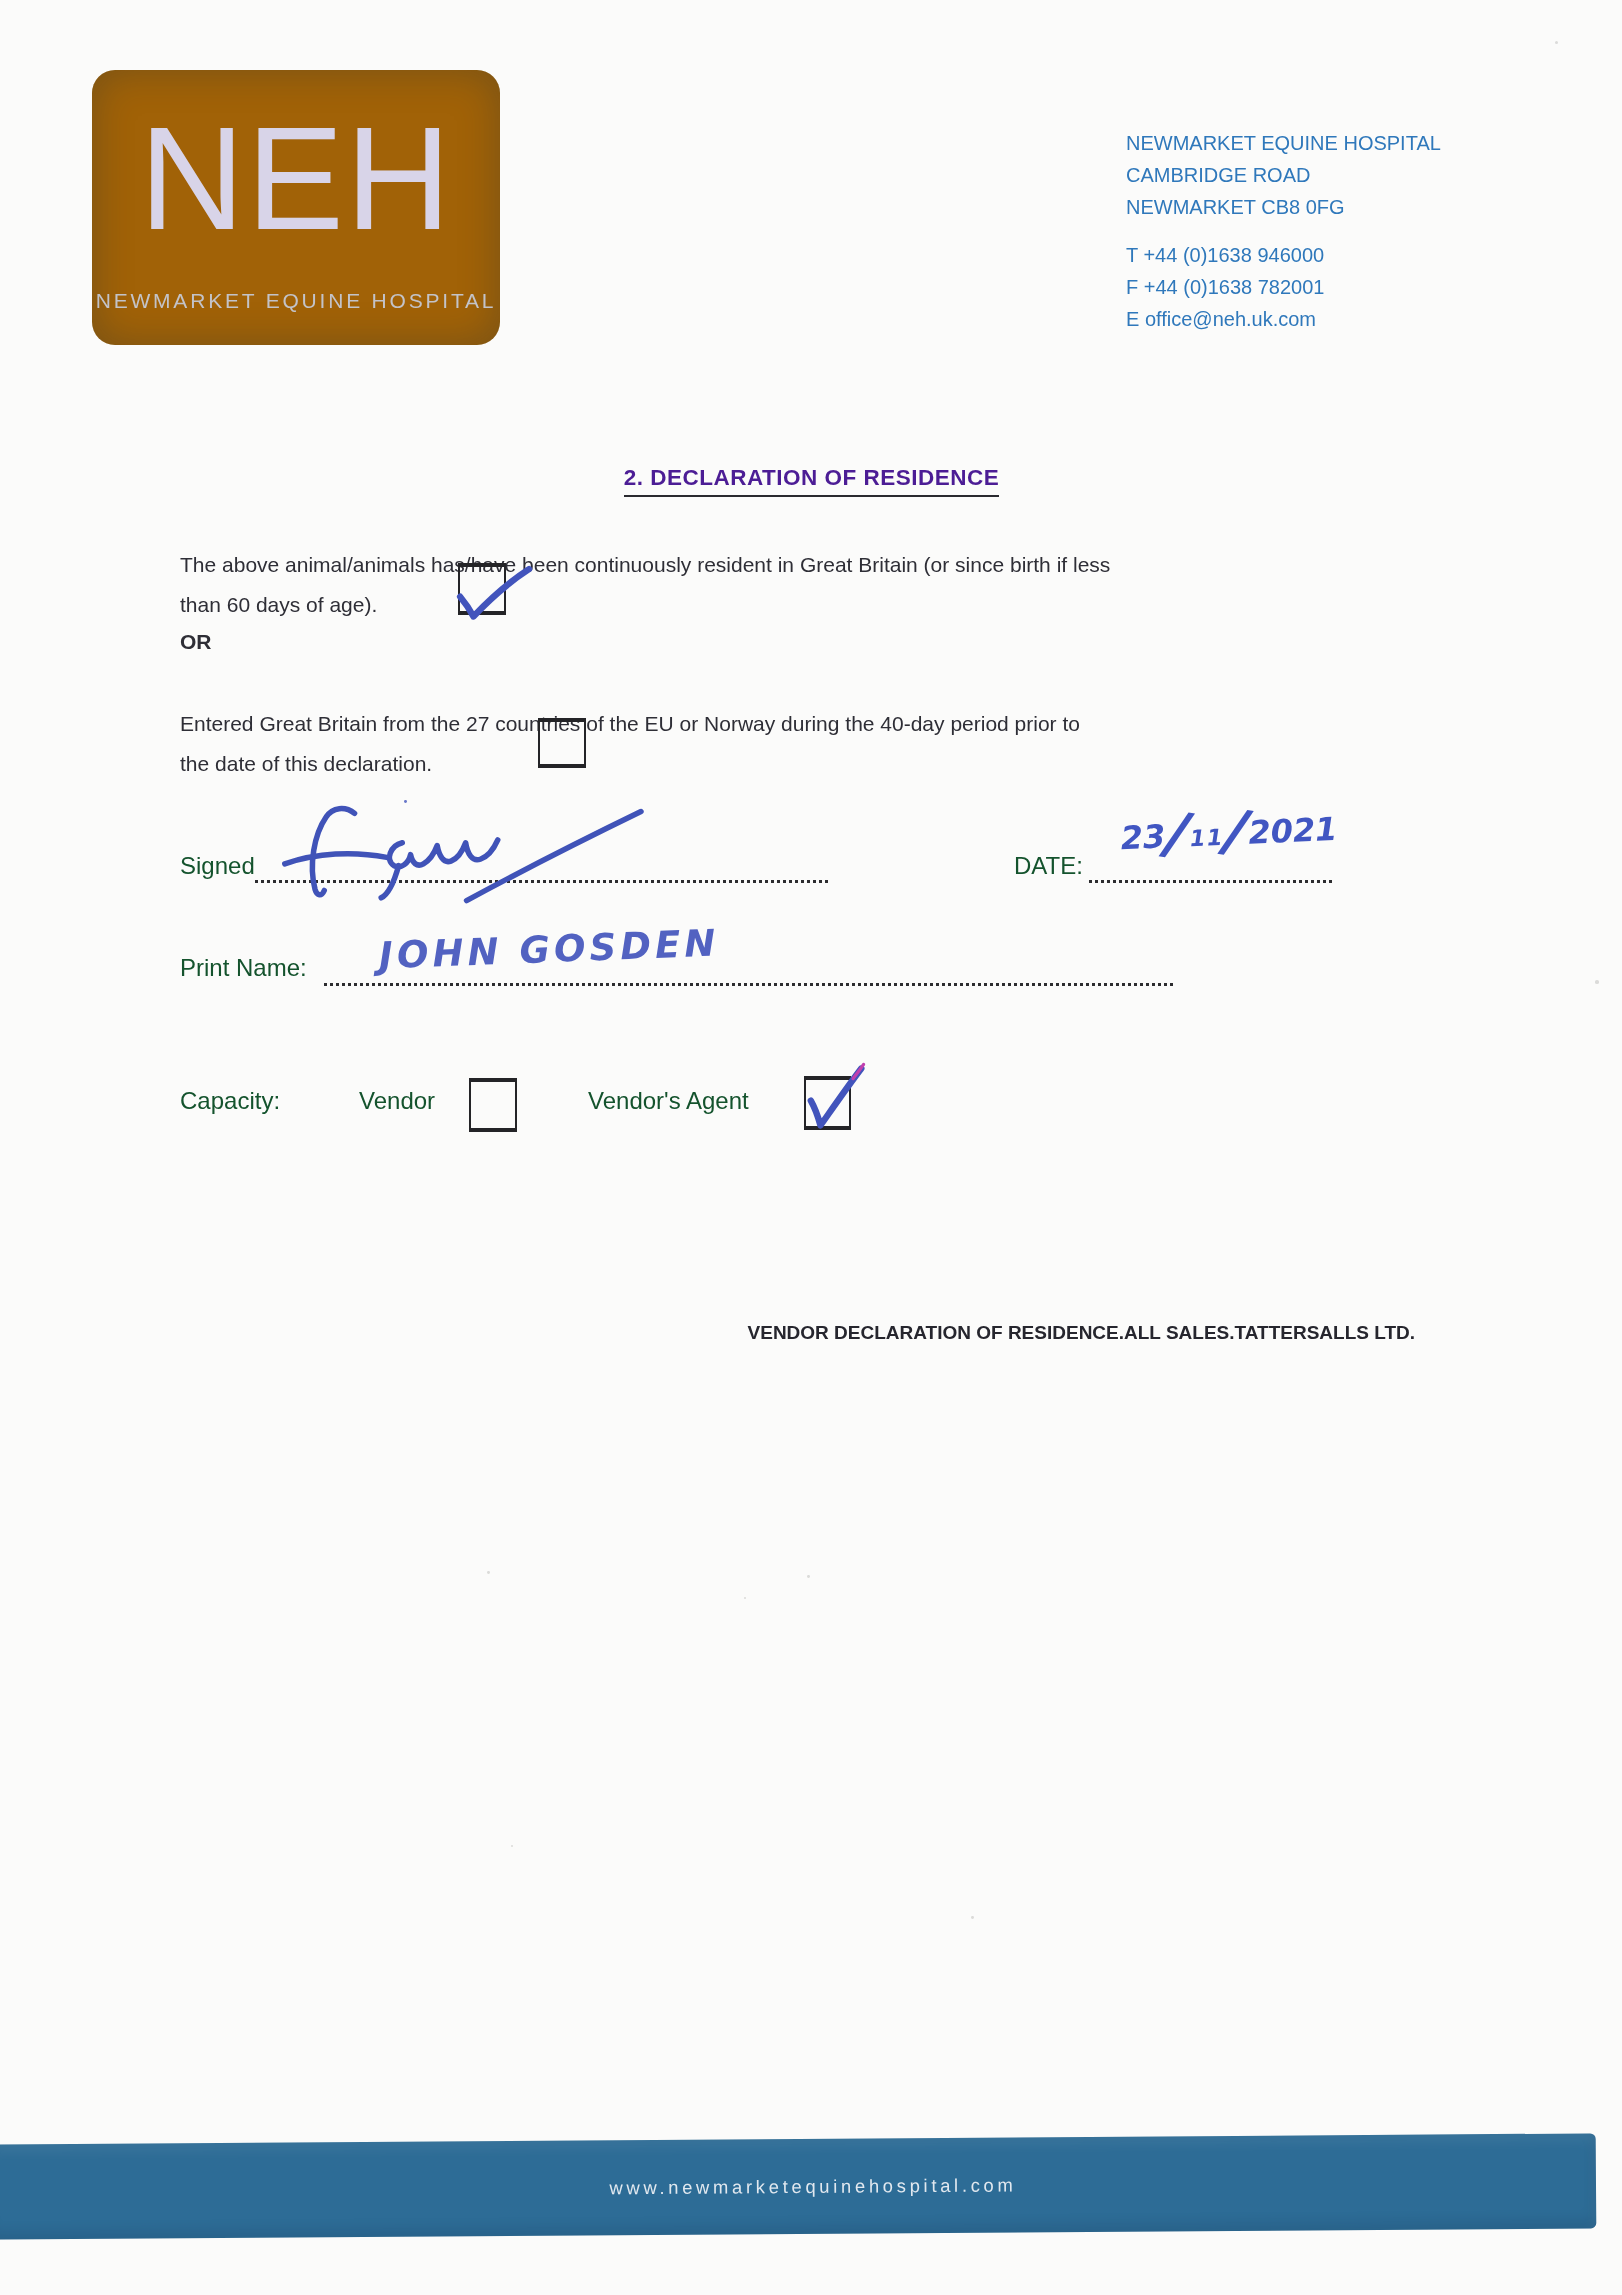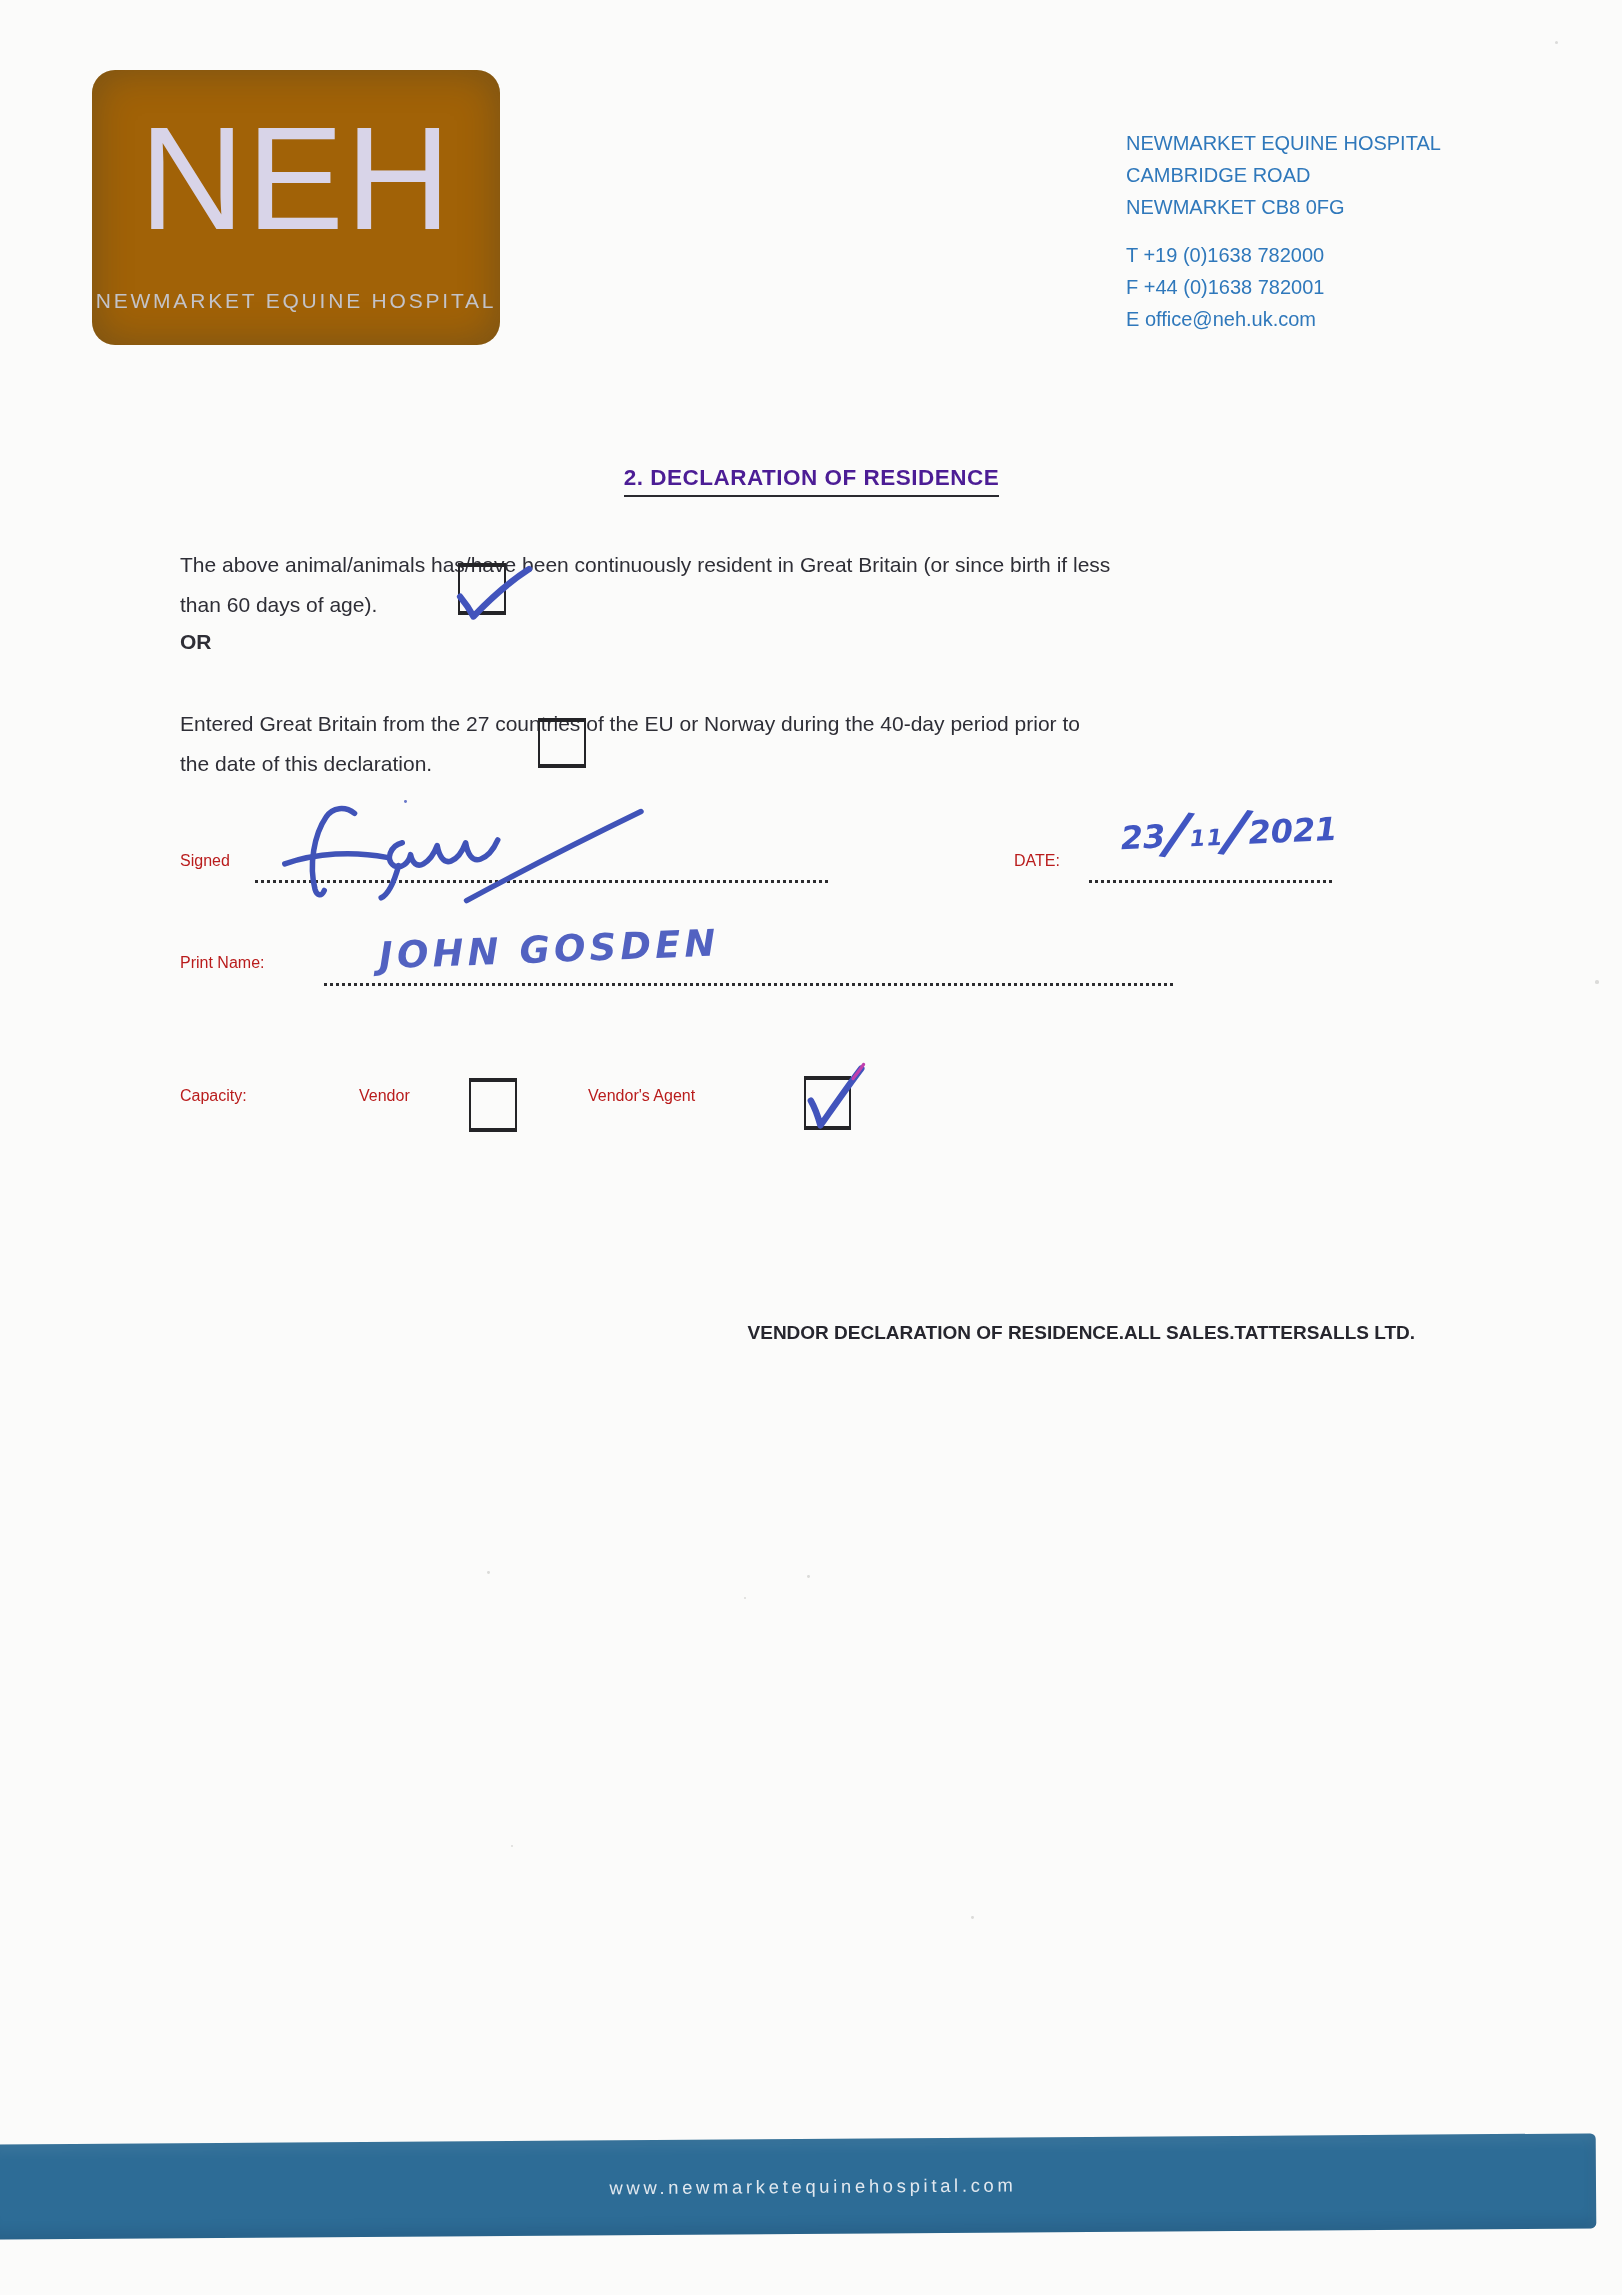--- a/index.html
+++ b/index.html
@@ -44,21 +44,21 @@
   }
   .cb1 { left:458px;  top:563px; width:44px;  height:44px; }
   .cb2 { left:538px; top:718px; width:44px;  height:42px; }
   .cb-vendor { left:469px; top:1078px; width:44px; height:46px; }
   .cb-agent  { left:804px; top:1076px; width:43px; height:46px; }
   
   .dots {
     position:absolute; height:2.8px;
     background:repeating-linear-gradient(90deg,#2c2c2f 0 2.8px, transparent 2.8px 6px);
   }
-  .lbl { position:absolute; font-size:16px; color:#b91c1c; }
+  .lbl { position:absolute; font-size:24px; color:#14532d; }
   
   .hw { position:absolute; color:#4456bd; font-family:"DejaVu Sans", sans-serif; }
   .hw-name {
     left:379px; top:928px; font-size:37px; font-style:italic; letter-spacing:4.1px;
     transform:rotate(-2.2deg); font-weight:bold; opacity:.92;
   }
   .hw-date {
     left:1096px; top:809px; width:266px; text-align:center; font-size:32px;
     font-style:italic; font-weight:bold; transform:rotate(-2.5deg); color:#4156c2;
   }
@@ -91,21 +91,21 @@
   <div class="logo">
     <div class="logo-acronym">NEH</div>
     <div class="logo-caption">NEWMARKET EQUINE HOSPITAL</div>
   </div>
 
   <div class="contact">
     <div>NEWMARKET EQUINE HOSPITAL</div>
     <div>CAMBRIDGE ROAD</div>
     <div>NEWMARKET CB8 0FG</div>
     <div class="gap"></div>
-    <div>T +19 (0)1638 782000</div>
+    <div>T +44 (0)1638 946000</div>
     <div>F +44 (0)1638 782001</div>
     <div>E office@neh.uk.com</div>
   </div>
 
   <div class="heading">
     <span>2. DECLARATION OF RESIDENCE</span>
   </div>
 
   <p class="para para1">The above animal/animals has/have been continuously resident in Great Britain (or since birth if less
 than 60 days of age).</p>

